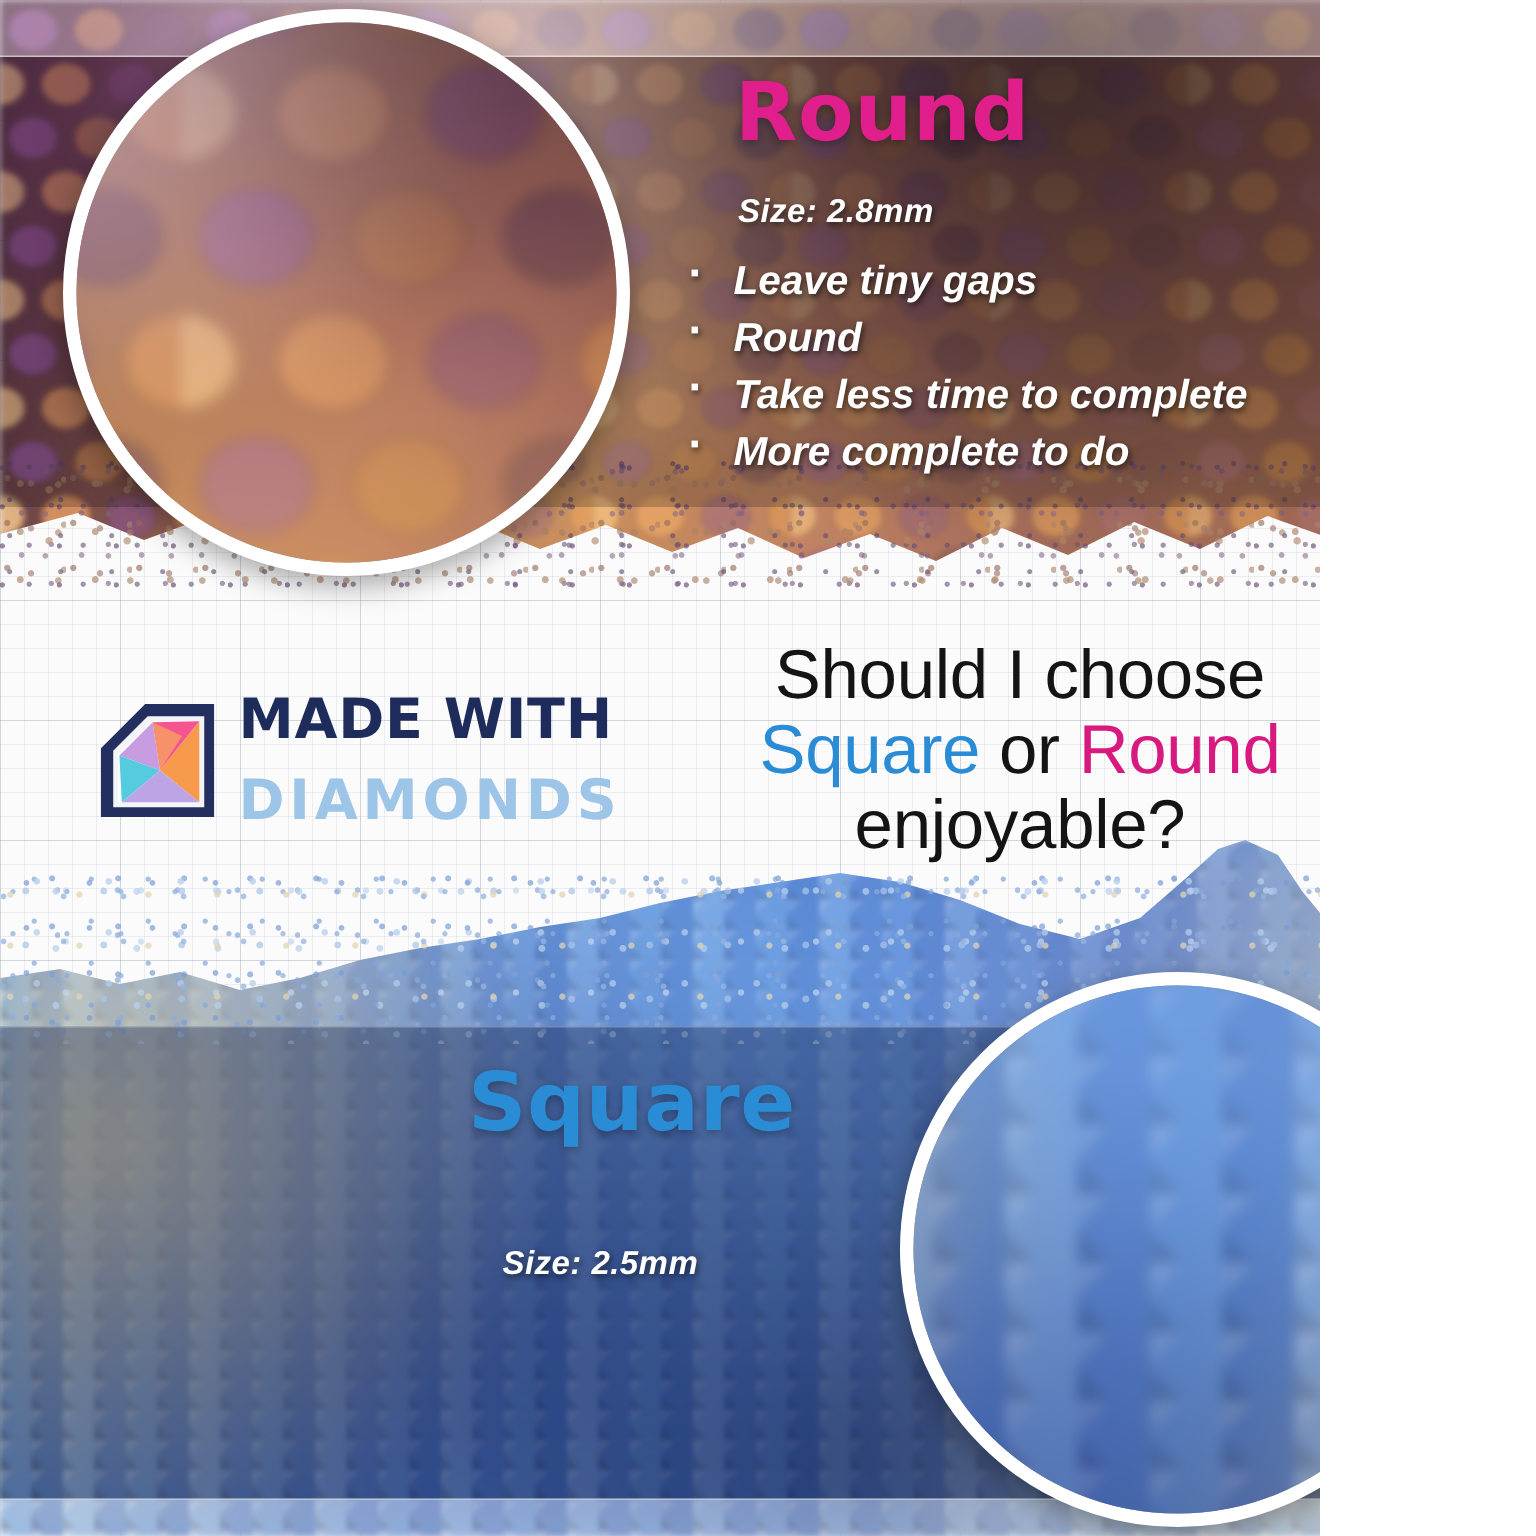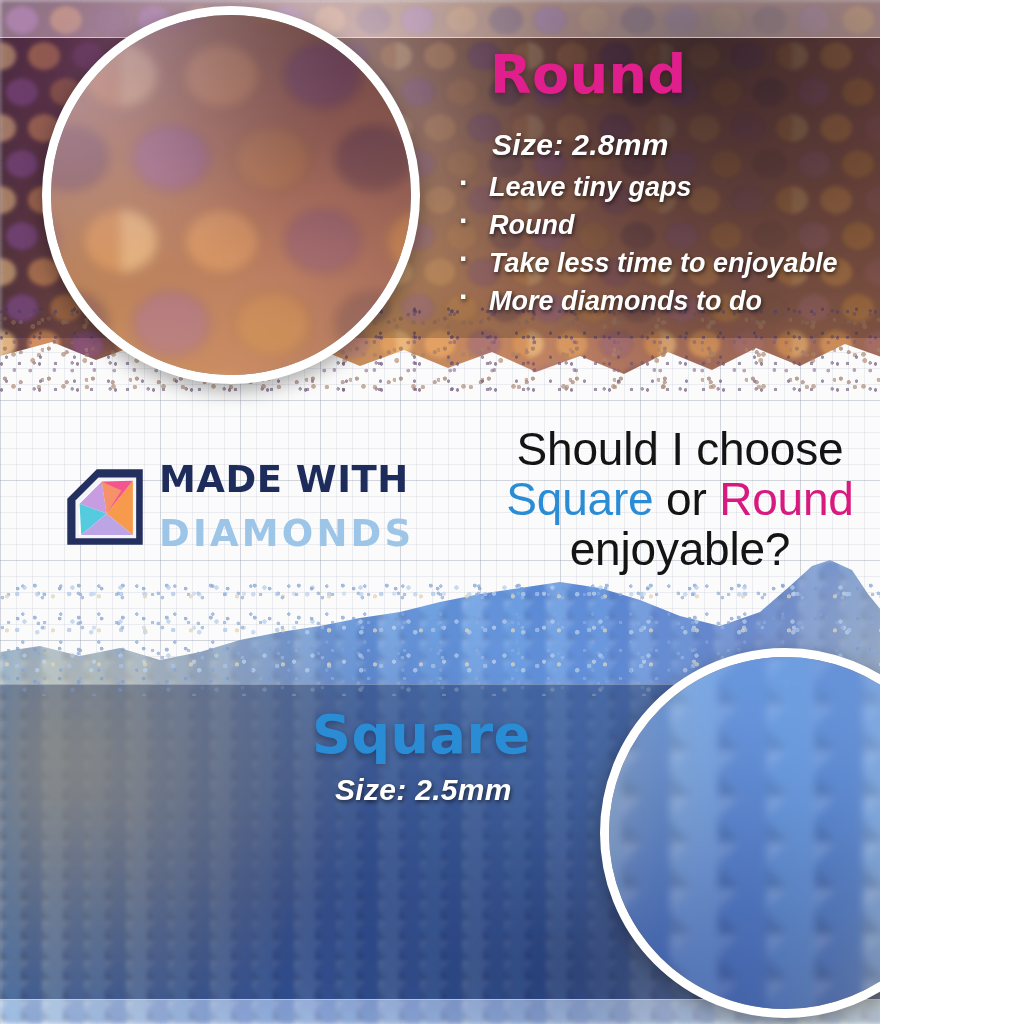--- a/index.html
+++ b/index.html
@@ -194,25 +194,25 @@
     -webkit-text-stroke:6px #ffffff;
   }
   .heading span{-webkit-text-stroke:0;}
   .h-round{left:490px;top:48px;color:#e01f8c;
     text-shadow:0 2px 6px rgba(0,0,0,.30);}
   .h-square{left:312px;top:708px;color:#2b8cd6;
     text-shadow:0 2px 6px rgba(0,0,0,.30);}
 
   .size-line{
     position:absolute;color:#fff;font-style:italic;font-weight:bold;
-    font-size:30px;letter-spacing:.3px;
+    font-size:22px;letter-spacing:.3px;
     text-shadow:1px 2px 4px rgba(0,0,0,.60);
   }
   .size-round{left:492px;top:128px;}
-  .size-square{left:335px;top:773px;}
+  .size-square{left:335px;top:829px;}
 
   .bullets{position:absolute;list-style:none;margin:0;padding:0;}
   .bullets li{
     color:#fff;font-style:italic;font-weight:bold;
     font-size:27px;line-height:38px;white-space:nowrap;
     text-shadow:1px 2px 4px rgba(0,0,0,.65);
   }
   .bul-round{left:455px;top:168px;}
   .bul-round li{padding-left:34px;position:relative;}
   .bul-round li::before{
@@ -271,22 +271,22 @@
 
   <div class="heading h-round">
     <span>Round</span>
   </div>
 
   <div class="size-line size-round">Size:  2.8mm</div>
 
   <ul class="bullets bul-round">
     <li>Leave tiny gaps</li>
     <li>Round</li>
-    <li>Take less time to enjoyable</li>
-    <li>More diamonds to do</li>
+    <li>Take less time to complete</li>
+    <li>More complete to do</li>
   </ul>
 
   <div class="logo">
     <svg class="logo-mark" viewBox="0 0 100 100">
       <path d="M40 4 H96 V96 H4 V40 Z" fill="#232f5e"></path>
       <path d="M42 14 H88 V88 H14 V42 Z" fill="#f2f4f8"></path>
       <path d="M45 18 H84 V84 H18 V45 Z" fill="#fff"></path>
       <g>
         <polygon points="84,18 84,84 52,58" fill="#f79a4b"></polygon>
         <polygon points="84,18 52,58 46,19" fill="#f4558f"></polygon>

